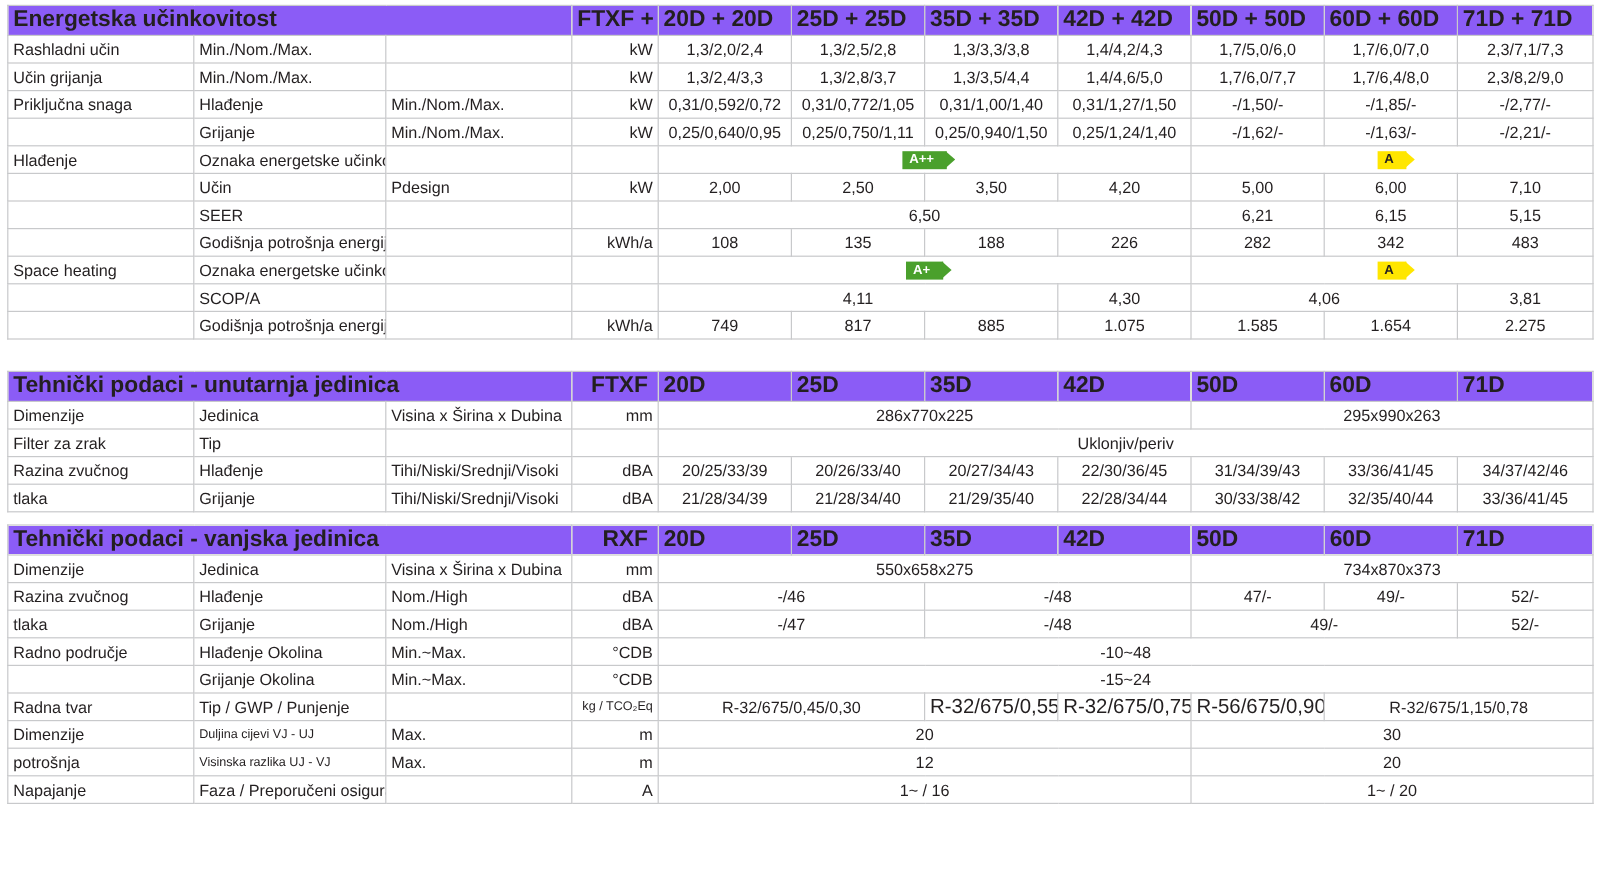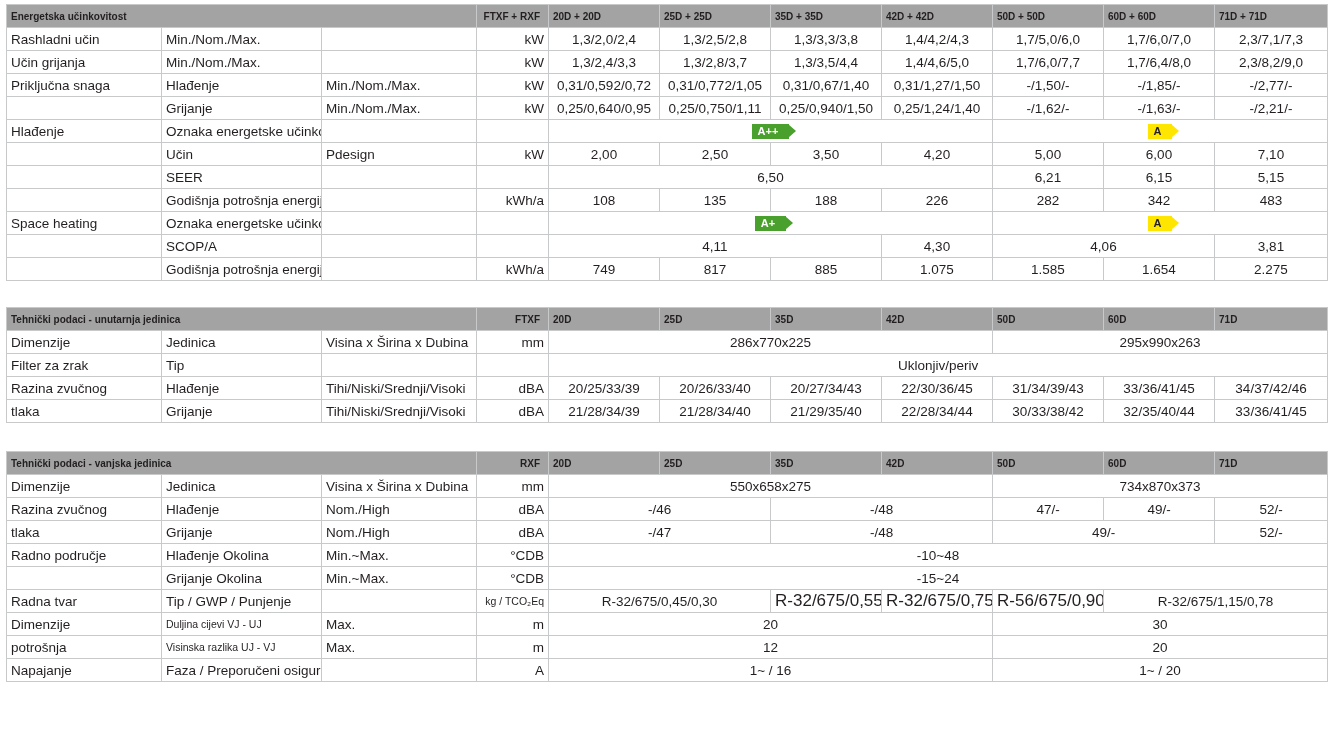--- a/index.html
+++ b/index.html
@@ -26,23 +26,23 @@
   }
   table.spec td, table.spec th {
     border: 1px solid #c8c9cb;
     padding: 1px 4px;
     height: 23px;
     vertical-align: middle;
     white-space: nowrap;
     overflow: hidden;
   }
   .hdr td, .hdr th {
-    background: #a3a3a3;
+    background: #8b5cf6;
     font-weight: bold;
-    font-size: 10px;
+    font-size: 19px;
     border-top: 1px solid #9a9a9a;
     border-bottom: 1px solid #9a9a9a;
   }
   .hdr .lbl { text-align: left; }
   .hdr .unitcol { text-align: right; padding-right: 8px; }
   .hdr .model { text-align: left; }
   .c { text-align: center; }
   .r { text-align: right; padding-right: 8px; }
   .l { text-align: left; }
   .sub { font-size: 17px; }
@@ -132,21 +132,21 @@
           <td class="c">1,7/6,4/8,0</td>
           <td class="c">2,3/8,2/9,0</td>
         </tr>
         <tr>
           <td class="l">Priključna snaga</td>
           <td class="l">Hlađenje</td>
           <td class="l">Min./Nom./Max.</td>
           <td class="r">kW</td>
           <td class="c">0,31/0,592/0,72</td>
           <td class="c">0,31/0,772/1,05</td>
-          <td class="c">0,31/0,67/1,40</td>
+          <td class="c">0,31/1,00/1,40</td>
           <td class="c">0,31/1,27/1,50</td>
           <td class="c">-/1,50/-</td>
           <td class="c">-/1,85/-</td>
           <td class="c">-/2,77/-</td>
         </tr>
         <tr>
           <td class="l"></td>
           <td class="l">Grijanje</td>
           <td class="l">Min./Nom./Max.</td>
           <td class="r">kW</td>
@@ -299,21 +299,21 @@
           <td class="c">21/28/34/40</td>
           <td class="c">21/29/35/40</td>
           <td class="c">22/28/34/44</td>
           <td class="c">30/33/38/42</td>
           <td class="c">32/35/40/44</td>
           <td class="c">33/36/41/45</td>
         </tr>
       </tbody>
   </table>
 
-  <table class="spec" style="margin-top:28px">
+  <table class="spec" style="margin-top:10px">
     <colgroup>
       <col style="width:155px">
         <col style="width:160px">
         <col style="width:155px">
         <col style="width:72px">
       <col style="width:111px">
         <col style="width:111px">
         <col style="width:111px">
         <col style="width:111px">
       <col style="width:111px">

